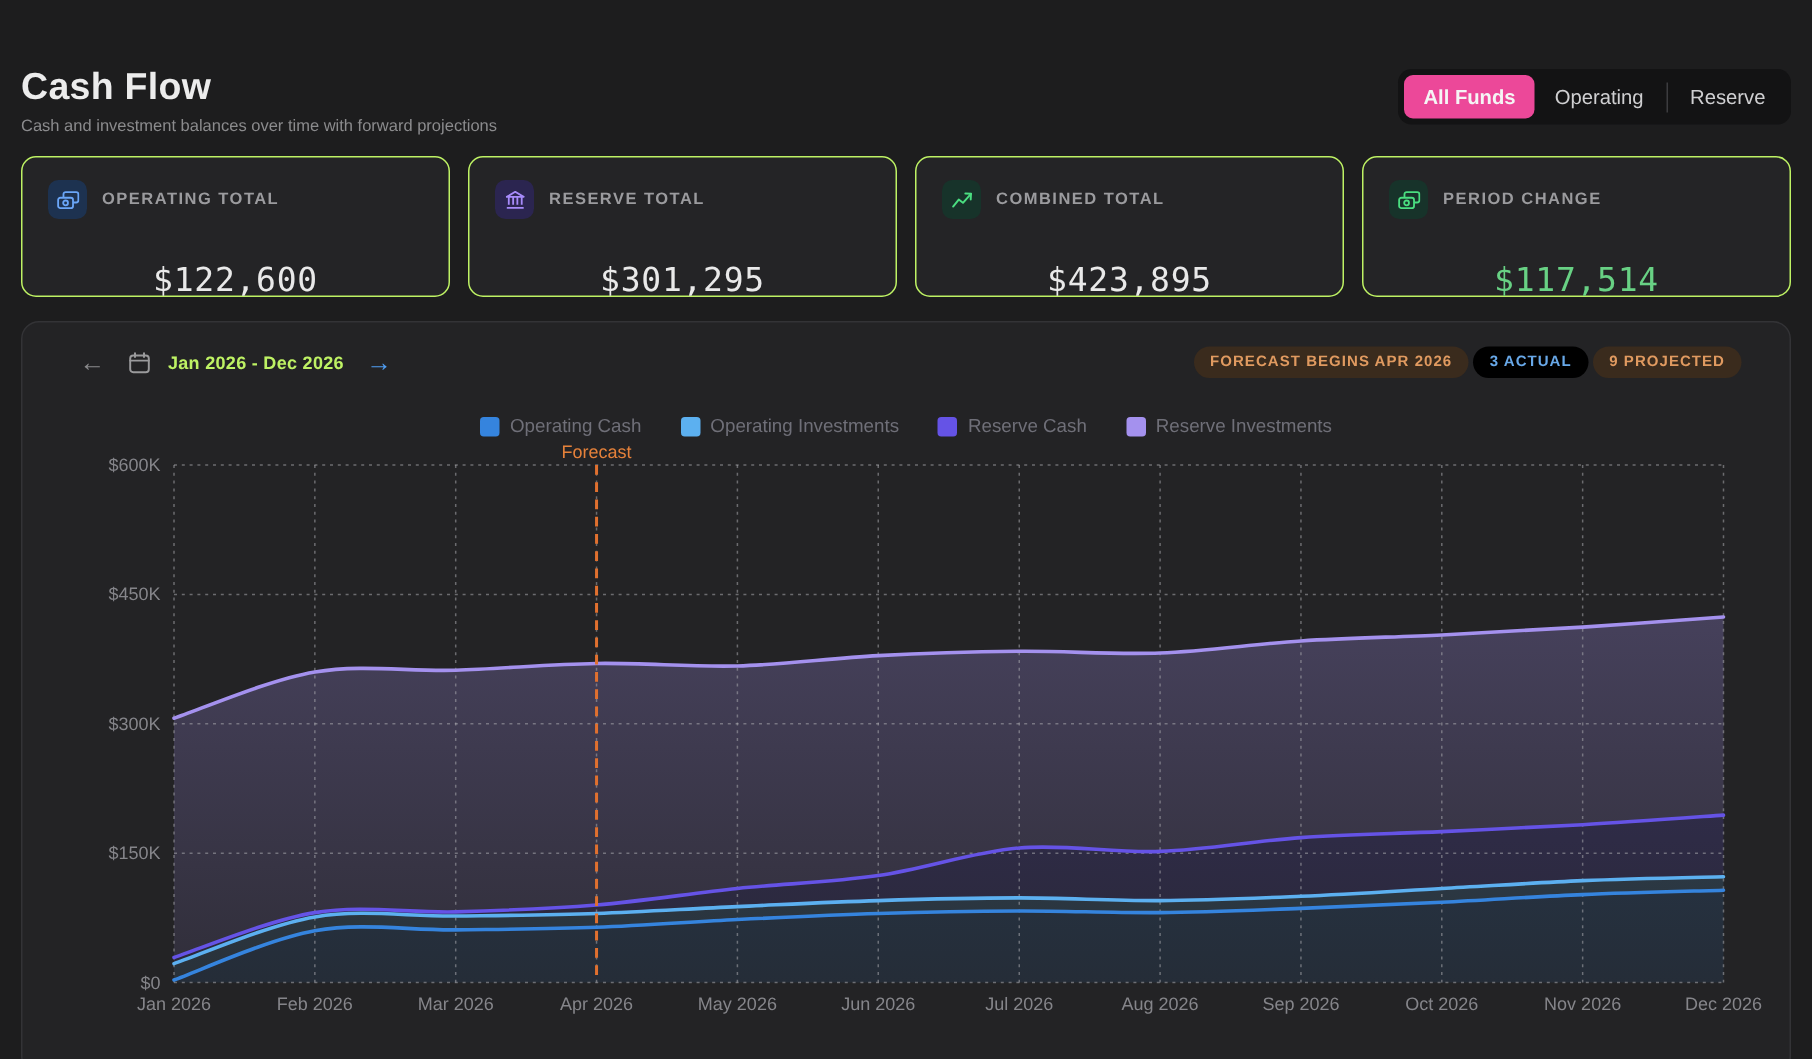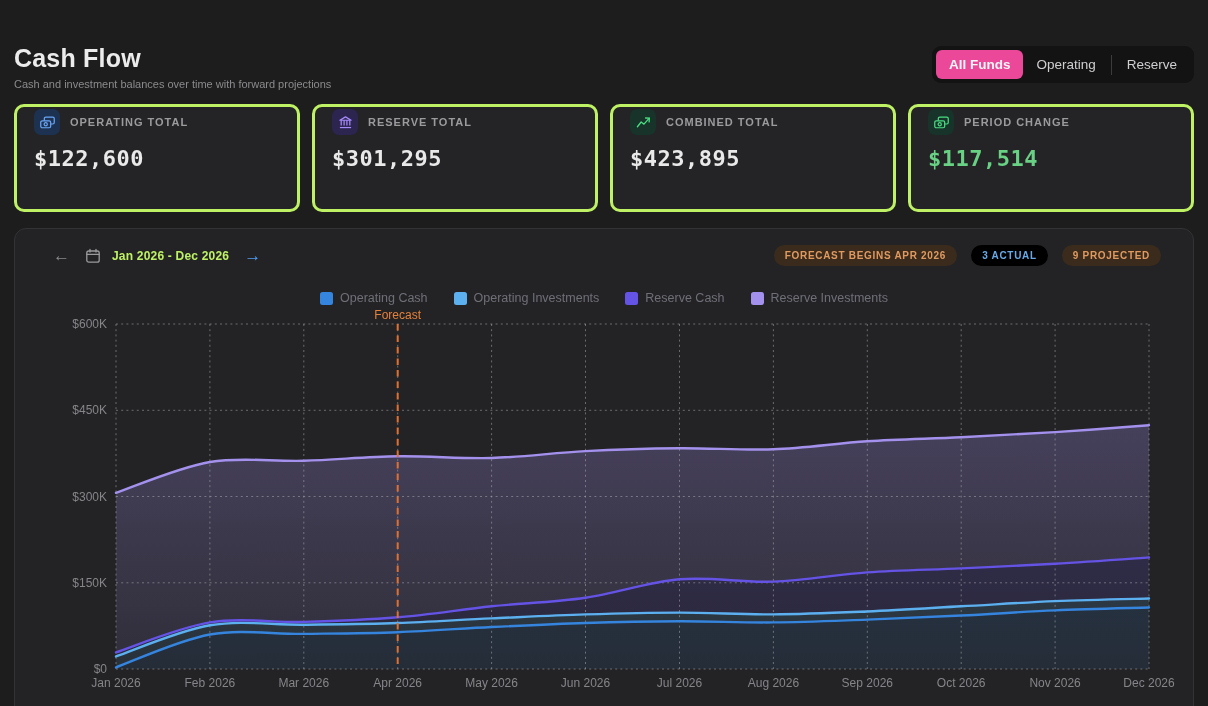--- a/index.html
+++ b/index.html
@@ -21,50 +21,50 @@
   }
   .seg-btn {
     border:none; background:transparent; color:#cfcfd1; font-size:13.5px;
     font-family:inherit; padding:7px 13px; border-radius:6px; cursor:pointer; white-space:nowrap;
   }
   .seg-btn.active { background:#ec4899; color:#f5f5f5; font-weight:600; }
   .seg-divider { width:1px; height:20px; background:#3c3c3f; margin:0 2px; }
   
   .stats { display:grid; grid-template-columns:repeat(4,1fr); gap:12px; margin-top:14px; }
   .stat-card {
-    background:#242426; border:3px solid #bef264; border-radius:10px;
-    padding:2px 17px; height:108px;
+    background:#242426; border:1px solid #bef264; border-radius:10px;
+    padding:15px 17px; height:94px;
   }
   .stat-head { display:flex; align-items:center; gap:10px; }
   .icon-badge {
     width:26px; height:26px; border-radius:7px; display:flex; align-items:center; justify-content:center;
     flex:0 0 auto;
   }
   .icon-badge.blue   { background:#1d3250; }
   .icon-badge.purple { background:#2b2550; }
   .icon-badge.green  { background:#17332a; }
   .stat-label { font-size:11px; font-weight:700; letter-spacing:.09em; color:#9b9b9e; }
   .stat-value {
-    margin-top:11px; font-family:"DejaVu Sans Mono", monospace;
-    font-size:22px; font-weight:700; color:#e9e9e9; letter-spacing:.5px;
+    margin-top:29px; font-family:"DejaVu Sans Mono", monospace;
+    font-size:22px; font-weight:400; color:#e9e9e9; letter-spacing:.5px;text-align:center;
   }
   
   .chart-panel {
     margin-top:16px; background:#232325; border:1px solid #333336; border-radius:12px;
     padding:16px 18px 10px 18px; height:502px;
   }
   .chart-head { display:flex; justify-content:space-between; align-items:center; padding:0 14px 0 16px; }
   .nav-group { display:flex; align-items:center; gap:11px; }
   .nav-arrow {
     background:none; border:none; cursor:pointer; font-size:17px; line-height:1;
     color:#8a8a8c; padding:2px 4px; font-family:inherit;
   }
   .nav-arrow.next { color:#4f9cf0; }
   .range-label { font-size:12px; font-weight:700; color:#bef264; letter-spacing:.2px; }
-  .badges { display:flex; align-items:center; gap:14px; }
+  .badges { display:flex; align-items:center; gap:3px; }
   .badge {
     font-size:10px; font-weight:700; letter-spacing:.07em; padding:5px 11px;
     border-radius:999px; white-space:nowrap;
   }
   .badge.orange { background:#3a2b1d; color:#e09a60; }
   .badge.blue   { background:#000000; color:#68a8e8; }
   .legend { display:flex; justify-content:center; align-items:center; gap:26px; margin-top:24px; height:16px; }
   .legend-item { display:flex; align-items:center; gap:7px; font-size:12.5px; color:#6f6f78; }
   .legend-swatch { width:13px; height:13px; border-radius:2.5px; display:inline-block; }
   .chart-area { margin-top:2px; }

